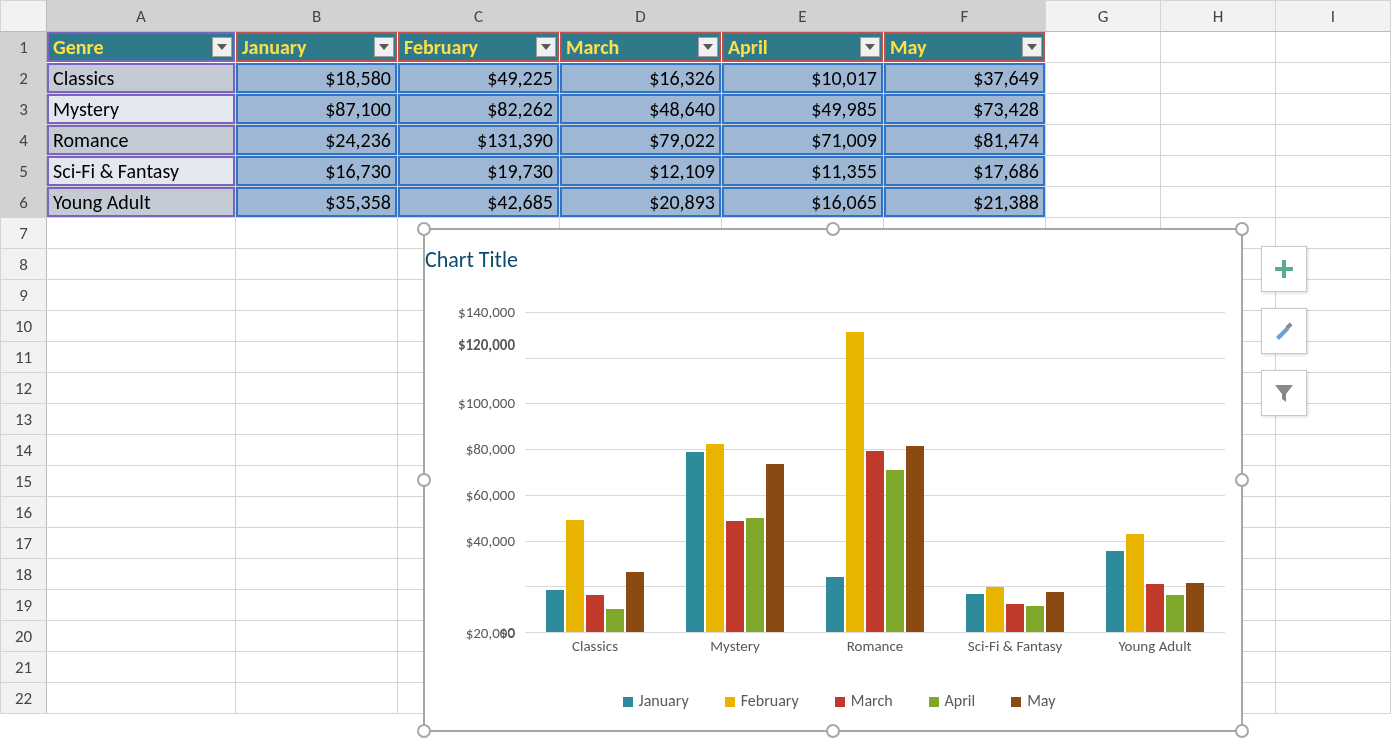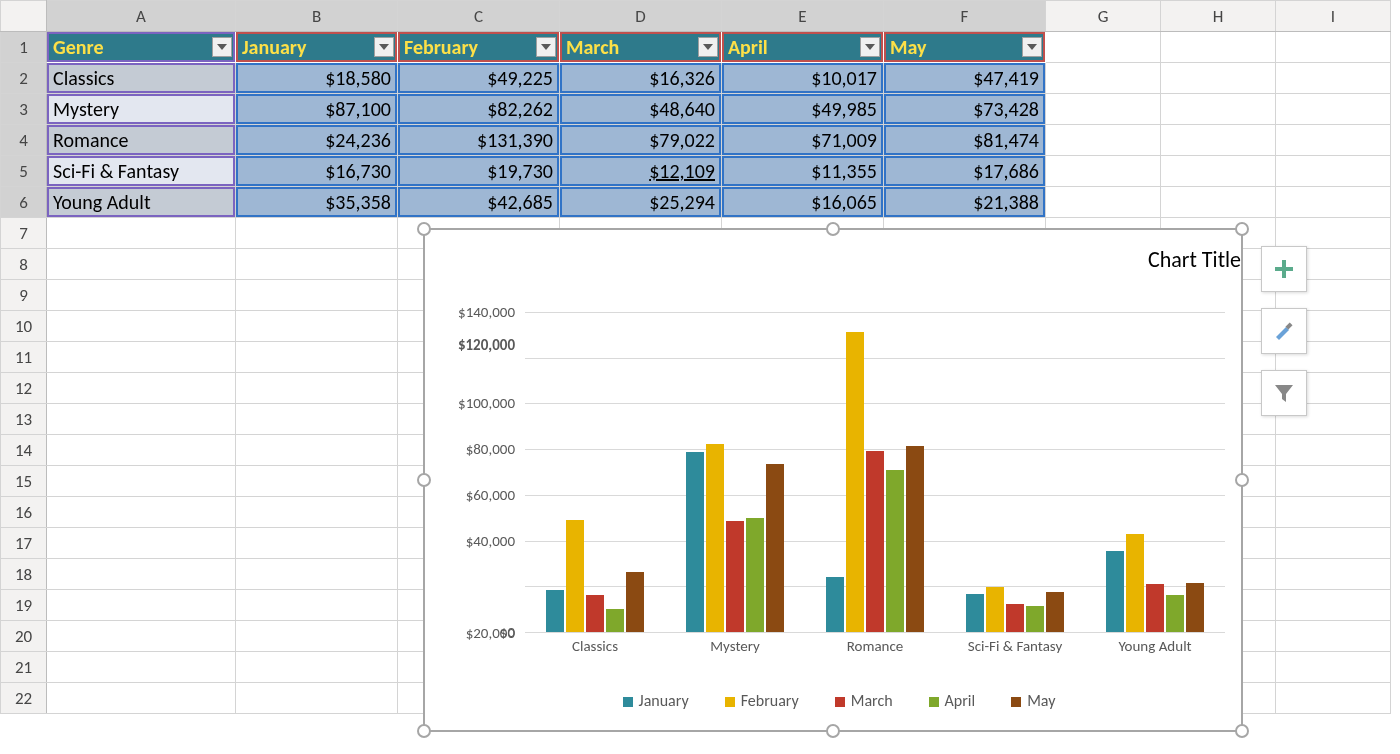--- a/index.html
+++ b/index.html
@@ -104,23 +104,23 @@
   }
   .handle {
     position: absolute;
     width: 14px; height: 14px;
     border: 2px solid #a6a6a6;
     background: #fff;
     border-radius: 50%;
     box-sizing: border-box;
   }
   .chart-title {
-    text-align: right;
+    text-align: left;
     font-size: 22px;
-    color: #000000;
+    color: #0c4a6e;
     margin-top: 16px;
   }
   .plot {
     position: absolute;
     left: 100px;
     top: 82px;
     width: 700px;
     height: 320px;
   }
   .gridline { position:absolute; left:0; right:0; border-top:1px solid #d9d9d9; }
@@ -208,21 +208,21 @@
         <td></td>
         <td></td>
       </tr>
       <tr class="tbl-body">
         <th class="row-header sel">2</th>
         <td class="band0 txt" style="box-shadow: rgb(123, 100, 192) 0px 0px 0px 2px inset;">Classics</td>
         <td class="band0 num data-sel" style="box-shadow: rgb(49, 115, 198) 0px 0px 0px 2px inset;">$18,580</td>
         <td class="band0 num data-sel" style="box-shadow: rgb(49, 115, 198) 0px 0px 0px 2px inset;">$49,225</td>
         <td class="band0 num data-sel" style="box-shadow: rgb(49, 115, 198) 0px 0px 0px 2px inset;">$16,326</td>
         <td class="band0 num data-sel" style="box-shadow: rgb(49, 115, 198) 0px 0px 0px 2px inset;">$10,017</td>
-        <td class="band0 num data-sel" style="box-shadow: rgb(49, 115, 198) 0px 0px 0px 2px inset;">$47,419</td>
+        <td class="band0 num data-sel" style="box-shadow: rgb(49, 115, 198) 0px 0px 0px 2px inset;">$37,649</td>
         <td></td>
         <td></td>
         <td></td>
       </tr>
       <tr class="tbl-body">
         <th class="row-header sel">3</th>
         <td class="band1 txt" style="box-shadow: rgb(123, 100, 192) 0px 0px 0px 2px inset;">Mystery</td>
         <td class="band1 num data-sel" style="box-shadow: rgb(49, 115, 198) 0px 0px 0px 2px inset;">$87,100</td>
         <td class="band1 num data-sel" style="box-shadow: rgb(49, 115, 198) 0px 0px 0px 2px inset;">$82,262</td>
         <td class="band1 num data-sel" style="box-shadow: rgb(49, 115, 198) 0px 0px 0px 2px inset;">$48,640</td>
@@ -242,33 +242,33 @@
         <td class="band0 num data-sel" style="box-shadow: rgb(49, 115, 198) 0px 0px 0px 2px inset;">$81,474</td>
         <td></td>
         <td></td>
         <td></td>
       </tr>
       <tr class="tbl-body">
         <th class="row-header sel">5</th>
         <td class="band1 txt" style="box-shadow: rgb(123, 100, 192) 0px 0px 0px 2px inset;">Sci-Fi &amp; Fantasy</td>
         <td class="band1 num data-sel" style="box-shadow: rgb(49, 115, 198) 0px 0px 0px 2px inset;">$16,730</td>
         <td class="band1 num data-sel" style="box-shadow: rgb(49, 115, 198) 0px 0px 0px 2px inset;">$19,730</td>
-        <td class="band1 num data-sel" style="box-shadow: rgb(49, 115, 198) 0px 0px 0px 2px inset; text-decoration: underline;">$12,109</td>
+        <td class="band1 num data-sel" style="box-shadow: rgb(49, 115, 198) 0px 0px 0px 2px inset;">$12,109</td>
         <td class="band1 num data-sel" style="box-shadow: rgb(49, 115, 198) 0px 0px 0px 2px inset;">$11,355</td>
         <td class="band1 num data-sel" style="box-shadow: rgb(49, 115, 198) 0px 0px 0px 2px inset;">$17,686</td>
         <td></td>
         <td></td>
         <td></td>
       </tr>
       <tr class="tbl-body">
         <th class="row-header sel">6</th>
         <td class="band0 txt" style="box-shadow: rgb(123, 100, 192) 0px 0px 0px 2px inset;">Young Adult</td>
         <td class="band0 num data-sel" style="box-shadow: rgb(49, 115, 198) 0px 0px 0px 2px inset;">$35,358</td>
         <td class="band0 num data-sel" style="box-shadow: rgb(49, 115, 198) 0px 0px 0px 2px inset;">$42,685</td>
-        <td class="band0 num data-sel" style="box-shadow: rgb(49, 115, 198) 0px 0px 0px 2px inset;">$25,294</td>
+        <td class="band0 num data-sel" style="box-shadow: rgb(49, 115, 198) 0px 0px 0px 2px inset;">$20,893</td>
         <td class="band0 num data-sel" style="box-shadow: rgb(49, 115, 198) 0px 0px 0px 2px inset;">$16,065</td>
         <td class="band0 num data-sel" style="box-shadow: rgb(49, 115, 198) 0px 0px 0px 2px inset;">$21,388</td>
         <td></td>
         <td></td>
         <td></td>
       </tr>
       <tr>
         <th class="row-header">7</th>
         <td></td>
         <td></td>

